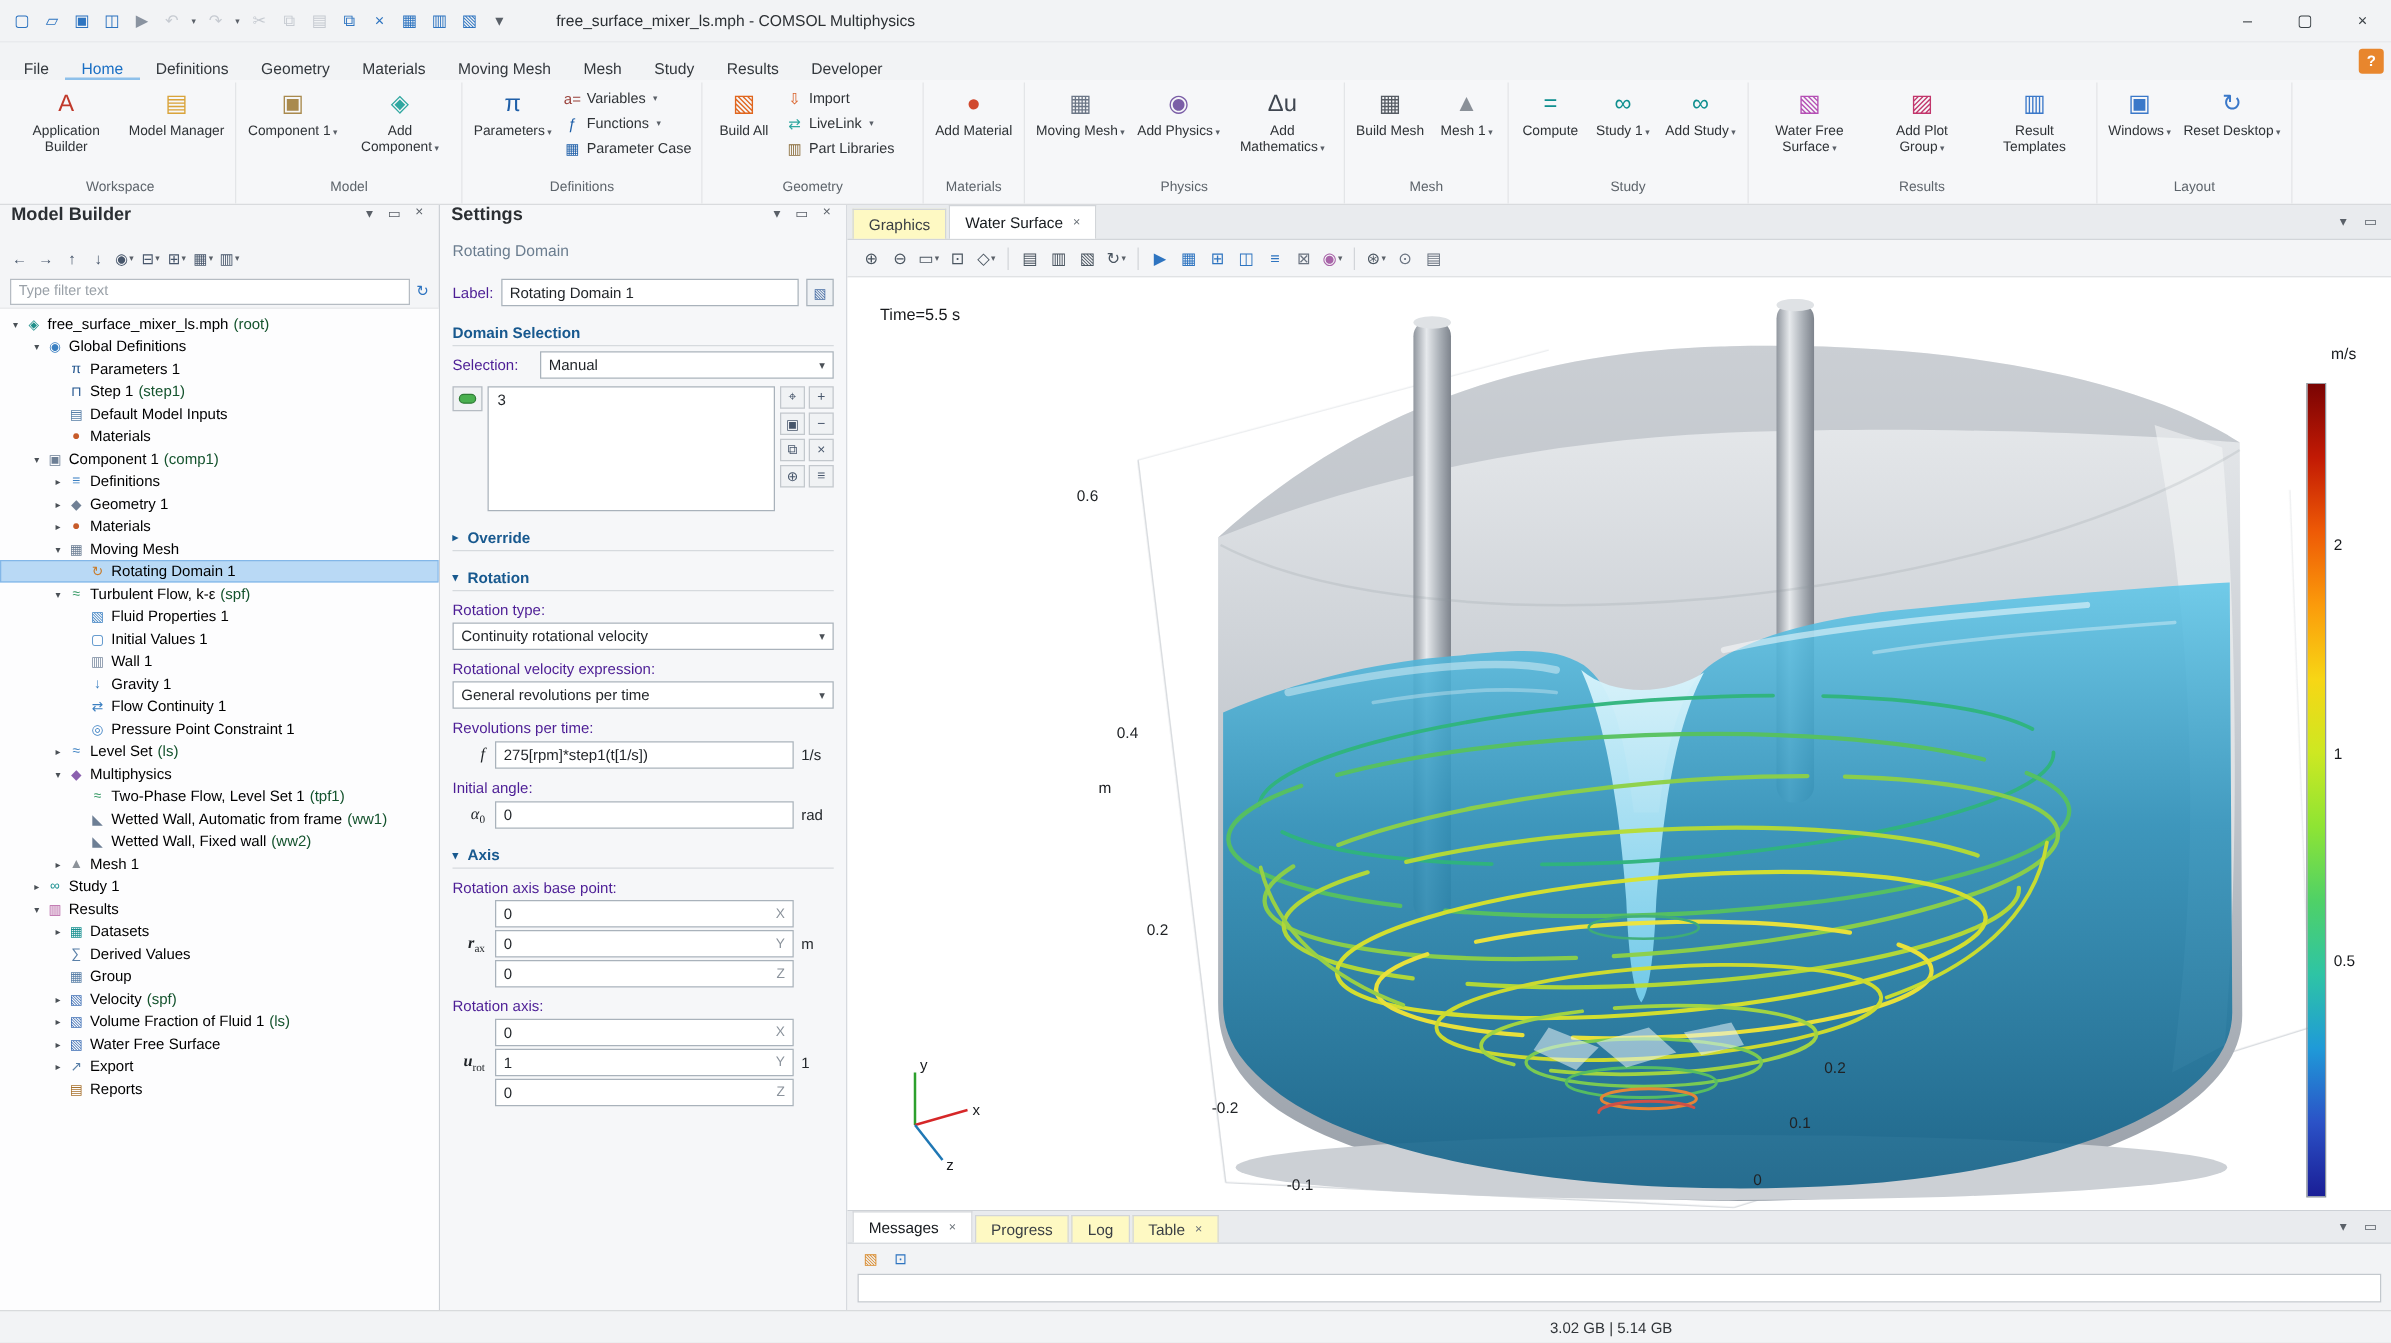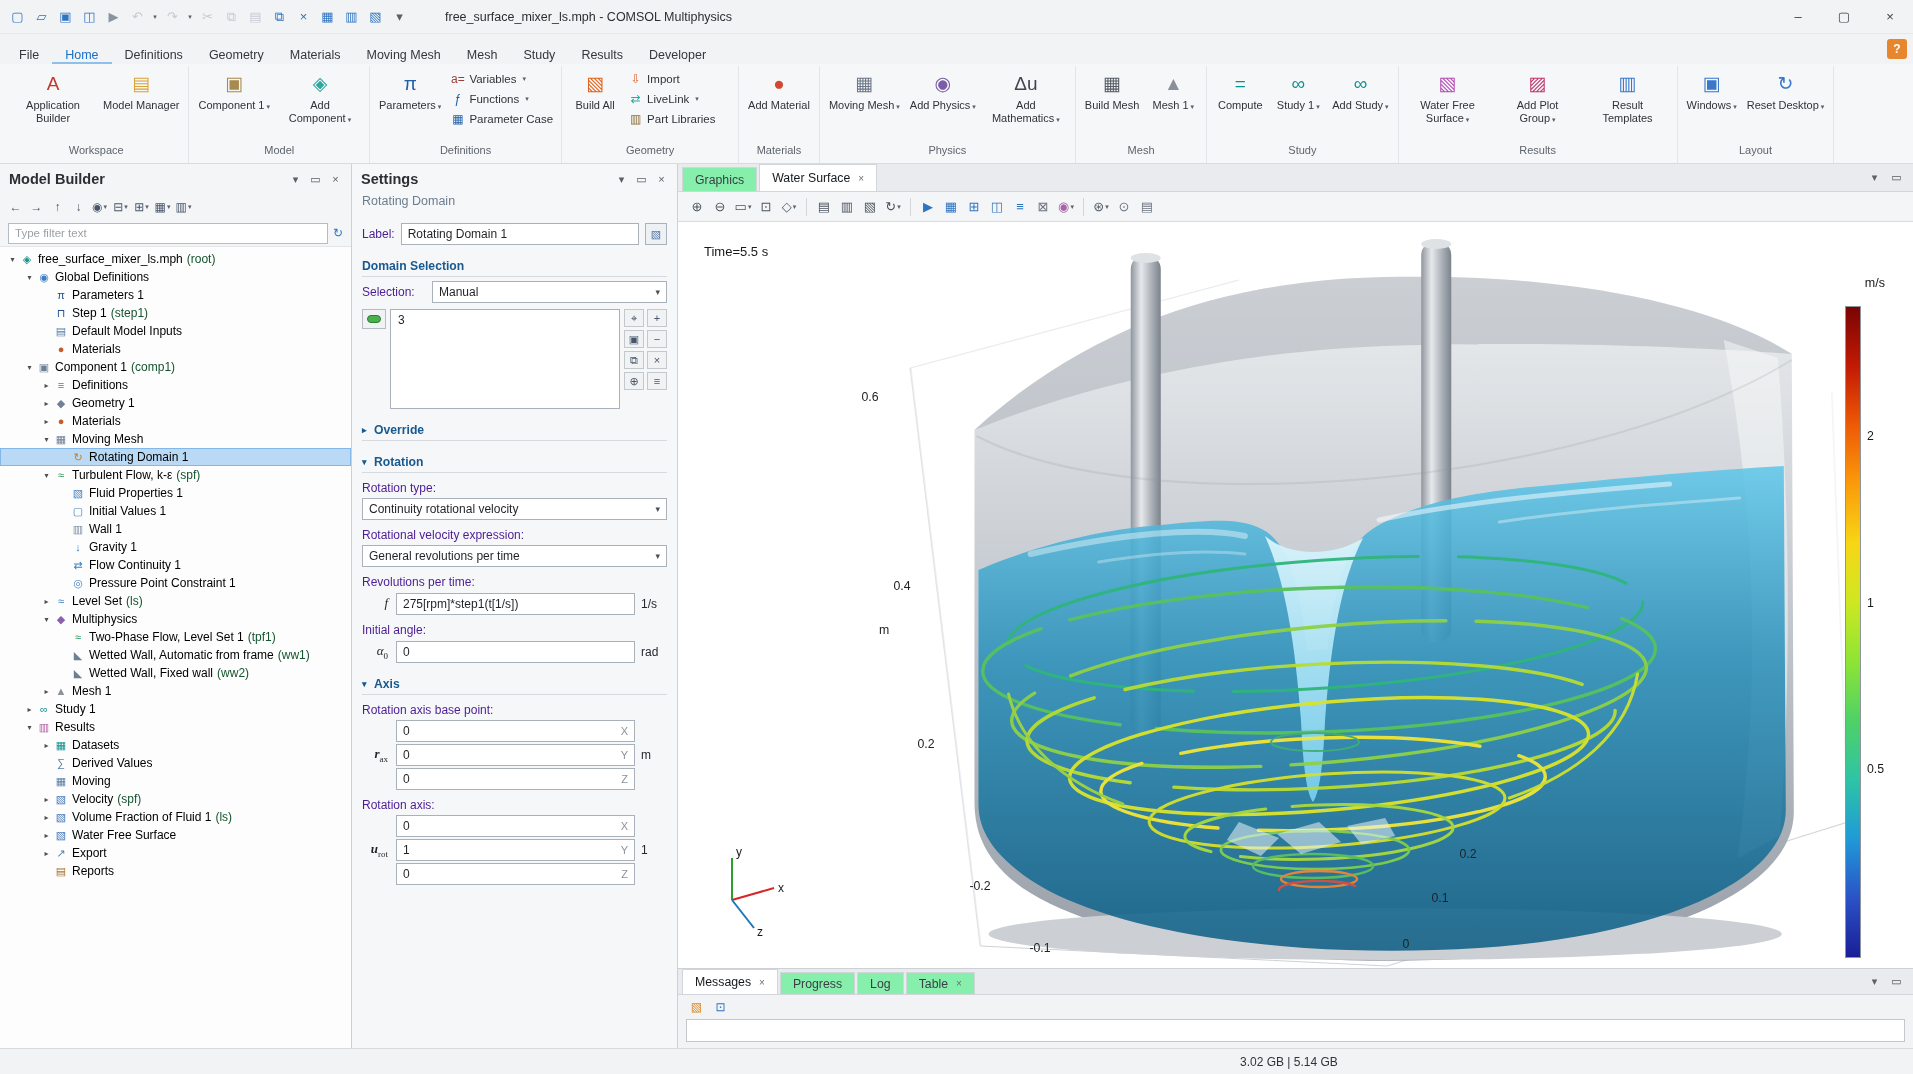--- a/index.html
+++ b/index.html
@@ -31,21 +31,21 @@
   .rblabel{font-size:11px;line-height:1.2;color:#2f3337;margin-top:2px}
   .rcaret{font-size:7px;color:#5a6068;margin-left:2px}
   .rcol{display:flex;flex-direction:column;gap:4px;padding-top:4px;min-width:108px}
   .rsmall{display:flex;align-items:center;gap:4px;font-size:11.5px;color:#2f3337;padding:1px 3px;white-space:nowrap}
   .rsicon{width:15px;text-align:center;font-size:12px}
   .rglabel{height:19px;text-align:center;font-size:11px;color:#5d646b;padding-bottom:3px}
 
   
   .main{flex:1;display:flex;min-height:0}
   .panel{display:flex;flex-direction:column;min-height:0}
-  .phead{height:30px;flex:none;display:flex;align-items:center;padding:0 9px}
+  .phead{height:30px;flex:none;display:flex;align-items:flex-start;padding:0 9px}
   .ptitle{font-size:14.5px;font-weight:bold;color:#2b2f33}
   .phicons{margin-left:auto;display:flex;gap:7px;color:#5a6068;font-size:11px}
   .pico{min-width:13px;text-align:center}
 
   
   .mbpanel{width:352px;flex:none;background:#f4f5f7;border-right:1px solid #cdd1d6}
   .mbtoolbar{height:26px;flex:none;display:flex;align-items:center;padding:0 6px;gap:2px}
   .tbico{height:20px;min-width:19px;display:flex;align-items:center;justify-content:center;font-size:12px;color:#47566b;border-radius:2px}
   .tbcaret{font-size:7px;color:#5a6068;margin-left:1px}
   .filterrow{height:26px;flex:none;display:flex;align-items:center;padding:0 8px;gap:5px}
@@ -89,21 +89,21 @@
   .unit{width:26px;flex:none;font-size:12px;color:#24282c}
   .vecwrap{display:flex;align-items:center;gap:6px;margin:3px 0}
   .veccol{flex:1;min-width:0;display:flex;flex-direction:column;gap:2px}
   .vecrow{display:flex}
   .vecrow .tinput{flex:1}
   .vaxis{color:#8b939c;font-size:11px;margin-left:6px}
 
   
   .gcol{flex:1;min-width:0;display:flex;flex-direction:column;background:#f2f3f5}
   .gtabs{height:28px;flex:none;display:flex;align-items:flex-end;background:#e9ebee;padding-left:4px;border-bottom:1px solid #d2d5d9}
-  .gtab{height:24px;display:flex;align-items:center;gap:8px;padding:0 12px;font-size:12.3px;color:#3a3f44;background:#86efac;border:1px solid #d2d5d9;border-bottom:none;margin-right:2px;white-space:nowrap}
+  .gtab{height:24px;display:flex;align-items:center;gap:8px;padding:0 12px;font-size:12.3px;color:#3a3f44;background:#fef9c3;border:1px solid #d2d5d9;border-bottom:none;margin-right:2px;white-space:nowrap}
   .gtab.active{background:#fff;color:#15191d;height:27px}
   .tabx{font-size:10px;color:#6a7178}
   .gtabicons{margin-left:auto;align-self:center;display:flex;gap:9px;padding:0 10px;color:#5a6068;font-size:11px}
   .gtoolbar{height:30px;flex:none;display:flex;align-items:center;background:#f4f5f7;border-bottom:1px solid #d9dbde;padding:0 8px;gap:1px}
   .gsep{width:1px;height:18px;background:#d2d5d9;margin:0 5px}
   .gbtn{height:24px;min-width:22px;display:flex;align-items:center;justify-content:center;font-size:13px;color:#4a5560;border-radius:2px}
   .plot{flex:1;position:relative;background:#fff;overflow:hidden}
   .scene{position:absolute;left:0;top:0;width:100%;height:100%}
   .timelabel{position:absolute;left:26px;top:22px;font-size:13px;color:#17191c}
   .cbwrap{position:absolute;right:22px;top:84px;width:46px;height:652px}
@@ -516,21 +516,21 @@
             <span class="tlabel">Datasets</span>
           </div>
           <div class="trow" style="padding-left: 40px;">
             <span class="tarrow"></span>
             <span class="ticon" style="color: rgb(90, 128, 168);">∑</span>
             <span class="tlabel">Derived Values</span>
           </div>
           <div class="trow" style="padding-left: 40px;">
             <span class="tarrow"></span>
             <span class="ticon" style="color: rgb(90, 128, 168);">▦</span>
-            <span class="tlabel">Moving</span>
+            <span class="tlabel">Group</span>
           </div>
           <div class="trow" style="padding-left: 40px;">
             <span class="tarrow">▸</span>
             <span class="ticon" style="color: rgb(63, 111, 181);">▧</span>
             <span class="tlabel">Velocity</span>
             <span class="tsuffix">(spf)</span>
           </div>
           <div class="trow" style="padding-left: 40px;">
             <span class="tarrow">▸</span>
             <span class="ticon" style="color: rgb(63, 111, 181);">▧</span>

